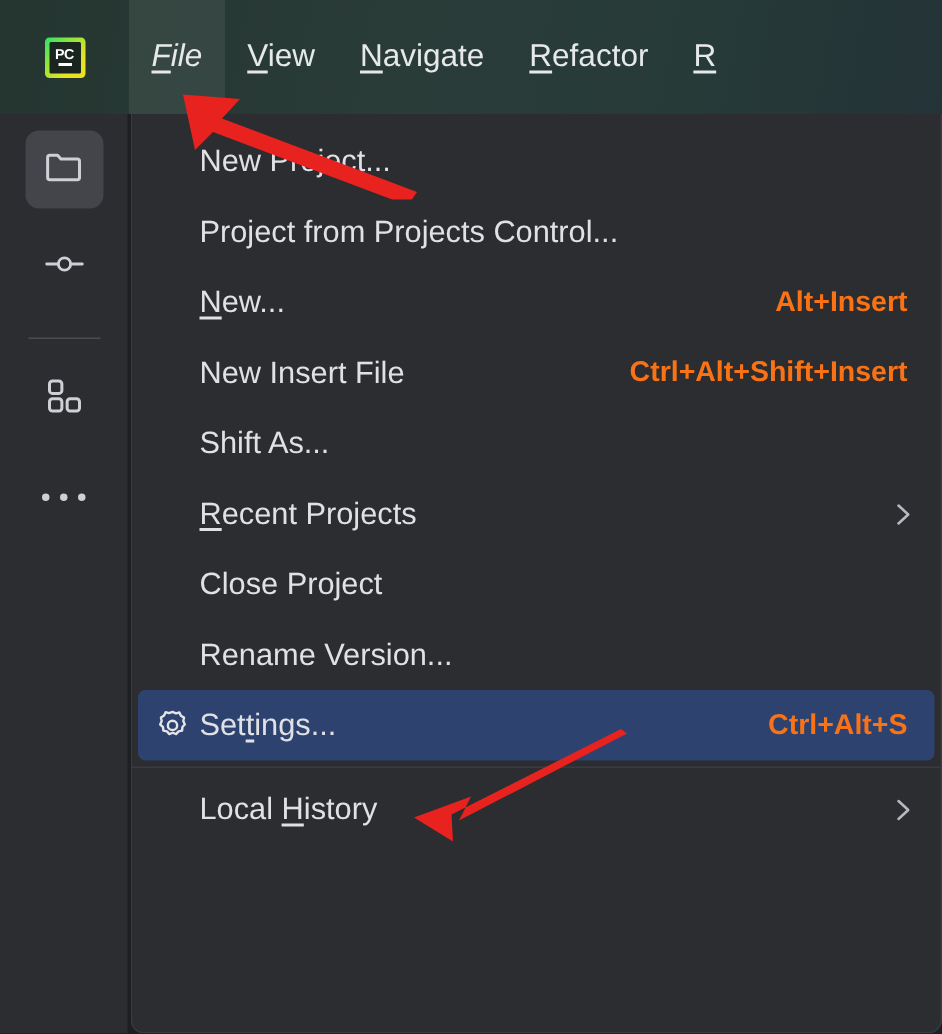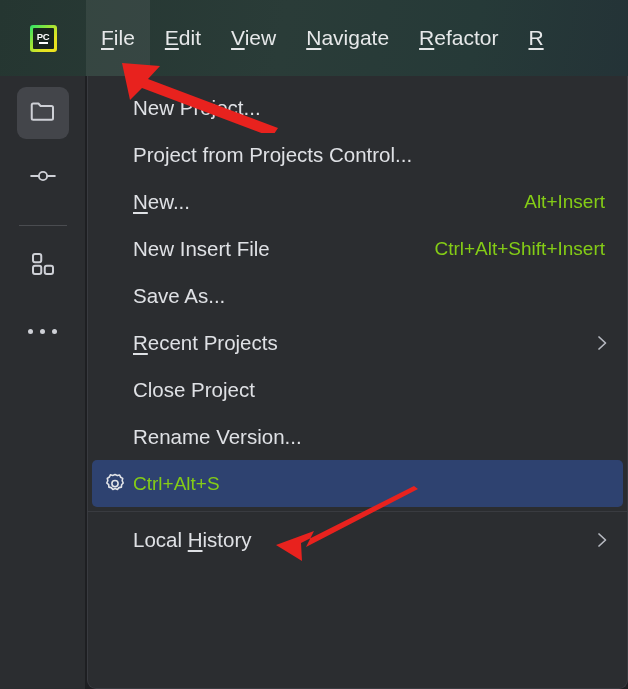--- a/index.html
+++ b/index.html
@@ -59,21 +59,21 @@
     background: #FFFFFF;
   }
   .menubar-item {
     height: 76px;
     padding: 0 15px;
     display: flex; align-items: center;
     color: #E6E8E9;
     font-size: 21px;
     white-space: nowrap;
   }
-  .menubar-item.active { background: rgba(255,255,255,0.072); }
+  .menubar-item.active { background: rgba(255,255,255,0.072); font-style: italic; }
   .mn { text-decoration: underline; text-underline-offset: 3px; }
 
   
   #sidebar {
     position: absolute;
     left: 0; top: 76px;
     width: 86px; height: 613px;
     background: #2B2D30;
     border-right: 1px solid #1E1F22;
     display: flex;
@@ -129,24 +129,25 @@
     width: 30px; flex: 0 0 30px;
     display: flex; align-items: center; justify-content: flex-start;
   }
   .mrow .label {
     color: #DFE1E5;
     font-size: 20.5px;
     white-space: nowrap;
     flex: 1 1 auto;
   }
   .mrow .accel {
-    color: #84cc16;
+    color: #f97316;
     font-size: 19px;
     white-space: nowrap;
     padding-right: 6px;
+    font-weight: bold;
   }
   .mrow .chev {
     color: #B6B9C0;
     display: flex; align-items: center; justify-content: center;
     width: 18px;
   }
   .msep {
     height: 1px;
     background: #393B40;
     margin: 4px 0;
@@ -169,23 +170,20 @@
       <div id="logo">
         <div id="logo-inner">
           <span class="pc">PC</span>
           <span class="bar"></span>
         </div>
       </div>
     </div>
     <div id="menubar-items" style="display:flex;align-items:center;height:76px;">
         <div class="menubar-item active">
           <span><span class="mn">F</span>ile</span>
-        </div>
-        <div class="menubar-item">
-          <span><span class="mn">E</span>dit</span>
         </div>
         <div class="menubar-item">
           <span><span class="mn">V</span>iew</span>
         </div>
         <div class="menubar-item">
           <span><span class="mn">N</span>avigate</span>
         </div>
         <div class="menubar-item">
           <span><span class="mn">R</span>efactor</span>
         </div>
@@ -250,21 +248,21 @@
         <div class="label"><span class="mn">N</span>ew...</div>
         <div class="accel">Alt+Insert</div>
       </div>
       <div class="mrow">
         <div class="gutter"></div>
         <div class="label">New Insert File</div>
         <div class="accel">Ctrl+Alt+Shift+Insert</div>
       </div>
       <div class="mrow">
         <div class="gutter"></div>
-        <div class="label">Save As...</div>
+        <div class="label">Shift As...</div>
       </div>
       <div class="mrow">
         <div class="gutter"></div>
         <div class="label"><span class="mn">R</span>ecent Projects</div>
         <div class="chev">
           <svg width="13" height="18" viewBox="0 0 13 18" fill="none" stroke="#B6B9C0" stroke-width="1.7" stroke-linecap="round" stroke-linejoin="round">
             <polyline points="3,3 9.5,9 3,15"></polyline>
           </svg>
         </div>
       </div>
@@ -276,20 +274,21 @@
         <div class="gutter"></div>
         <div class="label">Rename Version...</div>
       </div>
       <div class="mrow hl">
         <div class="gutter">
           <svg width="24" height="24" viewBox="0 0 24 24" fill="none" stroke="#E2E4E8" stroke-width="1.6" stroke-linejoin="round">
             <path d="M12 2.6l2.3 1 2.3-.6 1 2.2 2.1 1.2-.5 2.3 1 2.3-1.6 1.7-.2 2.4-2.4.5-1.6 1.8-2.2-.9-2.3.9-1.6-1.8-2.4-.5-.2-2.4L3.8 11l1-2.3-.5-2.3L6.4 5l1-2.2 2.3.6z"></path>
             <circle cx="12" cy="11.6" r="3.1"></circle>
           </svg>
         </div>
+        <div class="label">Set<span class="mn">t</span>ings...</div>
         <div class="accel">Ctrl+Alt+S</div>
       </div>
       <div class="msep"></div>
       <div class="mrow">
         <div class="gutter"></div>
         <div class="label">Local <span class="mn">H</span>istory</div>
         <div class="chev">
           <svg width="13" height="18" viewBox="0 0 13 18" fill="none" stroke="#B6B9C0" stroke-width="1.7" stroke-linecap="round" stroke-linejoin="round">
             <polyline points="3,3 9.5,9 3,15"></polyline>
           </svg>

